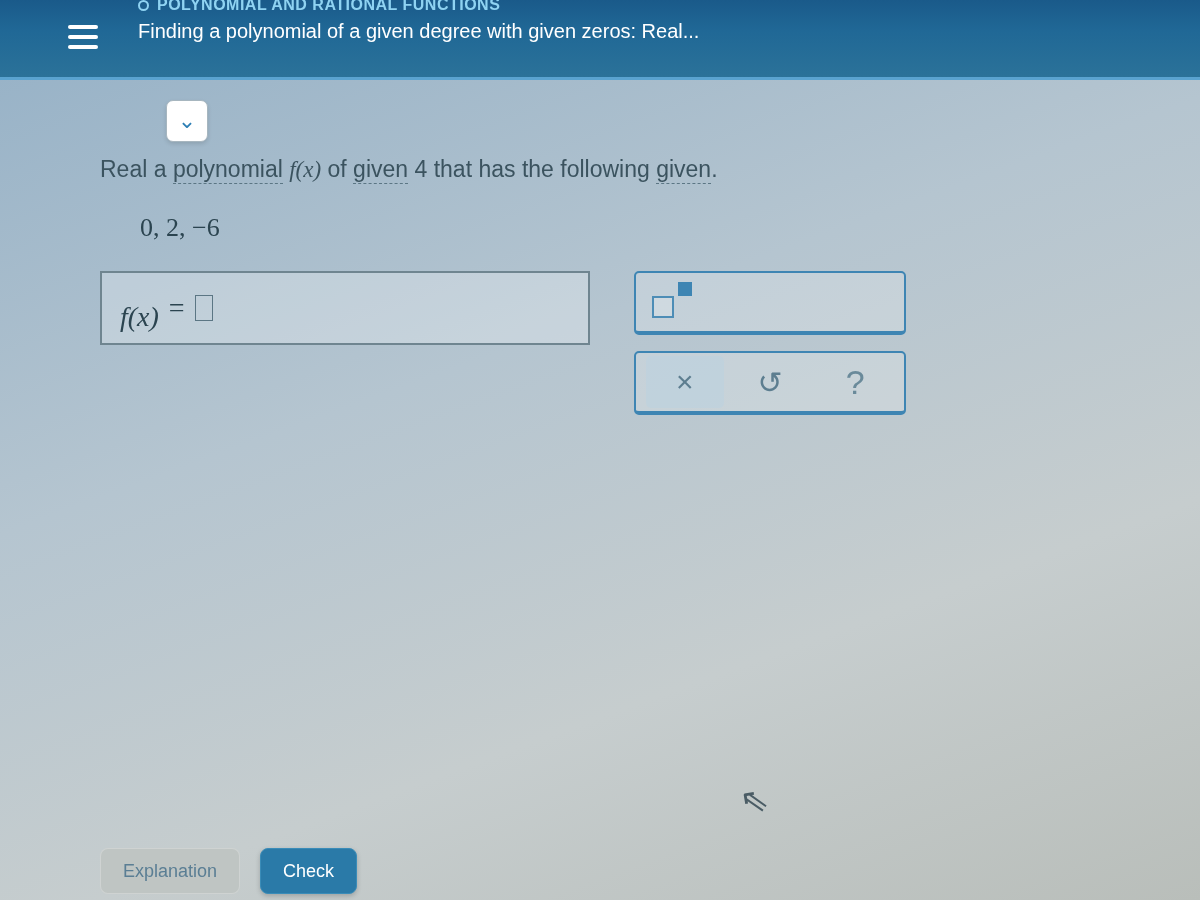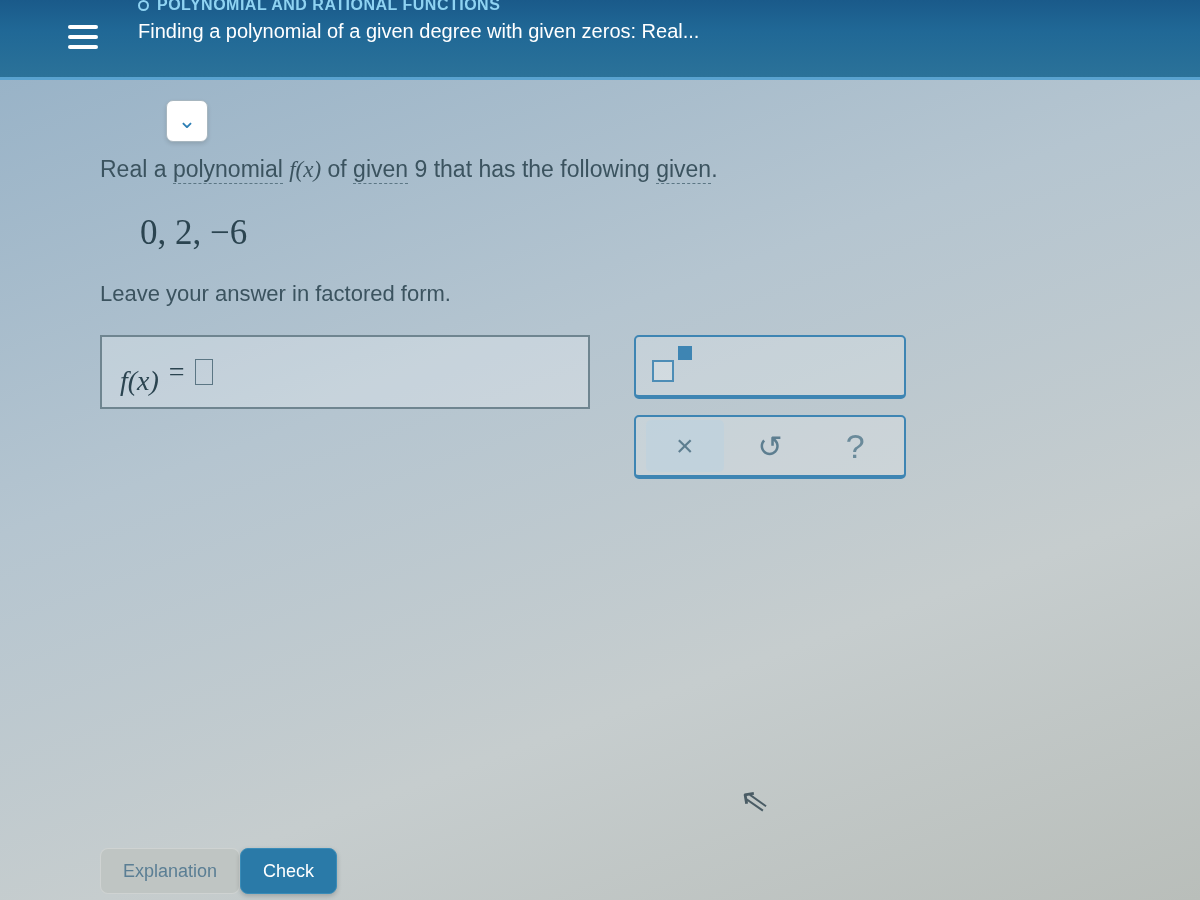--- a/index.html
+++ b/index.html
@@ -80,21 +80,21 @@
     justify-content: center;
     box-shadow: 0 2px 4px rgba(0,0,0,.12);
     margin-left: 66px;
     margin-bottom: 14px;
     cursor: pointer;
   }
   .chev { color: #2d7fb5; font-size: 22px; }
   .question-line { margin-bottom: 30px; font-size: 23px; }
   .ul { border-bottom: 1.5px dashed #5b7684; padding-bottom: 1px; margin-top: 36px; }
   .fx { font-style: italic; font-family: "Times New Roman", serif; margin-top: 17px; }
-  .zeros-line { margin-left: 40px; font-size: 35px; font-family: "Times New Roman", serif; margin-bottom: 28px; color:#2b4450;}
+  .zeros-line { margin-left: 40px; font-size: 26px; font-family: "Times New Roman", serif; margin-bottom: 28px; color:#2b4450;}
   .factored-line { font-size: 22px; margin-bottom: 28px; }
   .answer-row { display: flex; align-items: flex-start; gap: 44px; }
   .answer-box {
     border: 2px solid #6f8590;
     background: rgba(255,255,255,.25);
     width: 490px;
     height: 74px;
     display: flex;
     align-items: center;
     padding: 0 18px;
@@ -168,20 +168,21 @@
   }
   .tool-btn.active { background: rgba(190,210,222,.7); }
   .help-q { font-family: Arial; font-size: 34px; color:#6a8a9a; }
   .footer {
     position: absolute;
     left: 100px;
     bottom: 0;
     height: 58px;
     display: flex;
     align-items: center;
+    gap: 20px;
   }
   .btn {
     height: 46px;
     border-radius: 8px;
     padding: 0 22px;
     display: flex;
     align-items: center;
     font-size: 18px;
     cursor: pointer;
     border: 1px solid rgba(255,255,255,.25);
@@ -225,26 +226,25 @@
   </div>
 </div>
 
 <div class="content">
   <div class="collapse-btn">
     <span class="chev">⌄</span>
   </div>
 
   <div class="question-line">
     <span>Real a </span><span class="ul">polynomial</span>
-    <span class="fx">f(x)</span><span> of </span><span class="ul">given</span><span> 9 that has the following </span><span class="ul">given</span><span>.</span>
+    <span class="fx">f(x)</span><span> of </span><span class="ul">given</span><span> 4 that has the following </span><span class="ul">given</span><span>.</span>
   </div>
 
   <div class="zeros-line">0, 2, −6</div>
 
-  <div class="factored-line">Leave your answer in factored form.</div>
 
   <div class="answer-row">
     <div class="answer-box">
       <span class="fx">f(x)</span>
       <span class="eq">=</span>
       <span class="answer-slot"></span>
     </div>
 
     <div class="palette">
       <div class="pal-row1">

